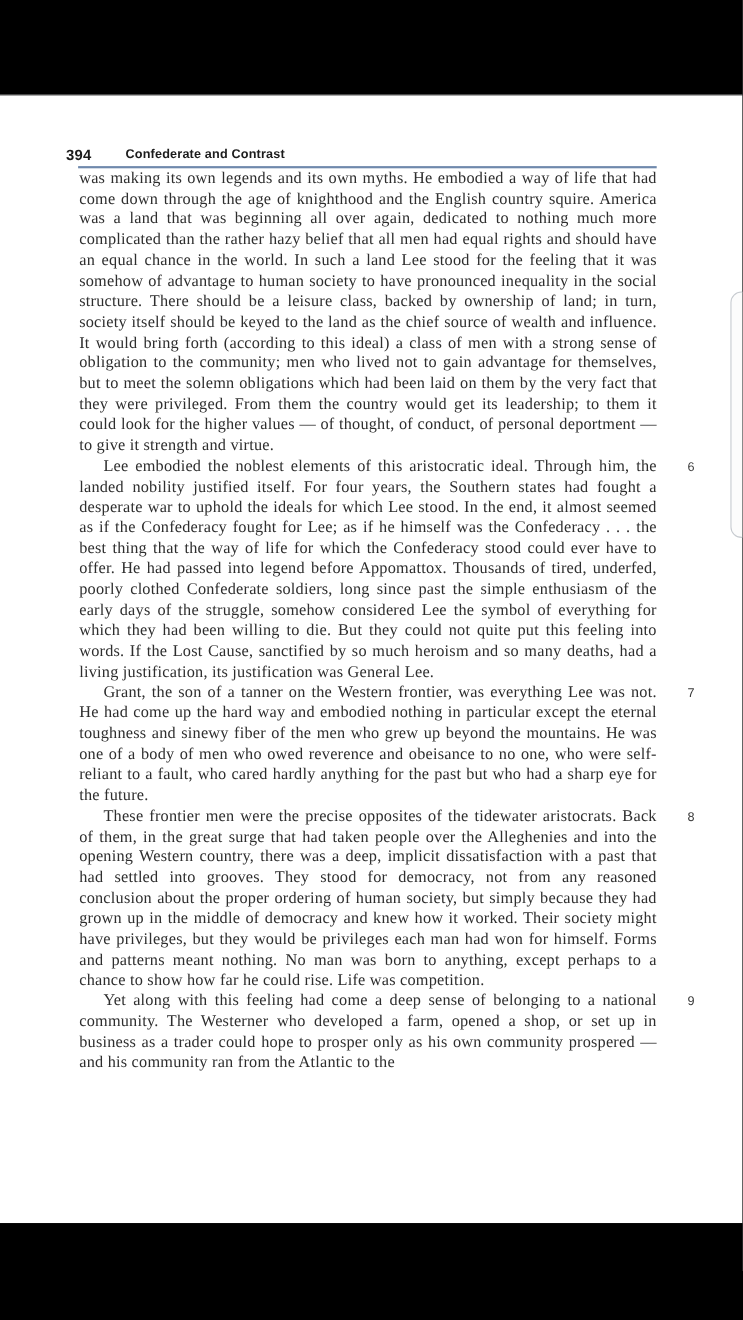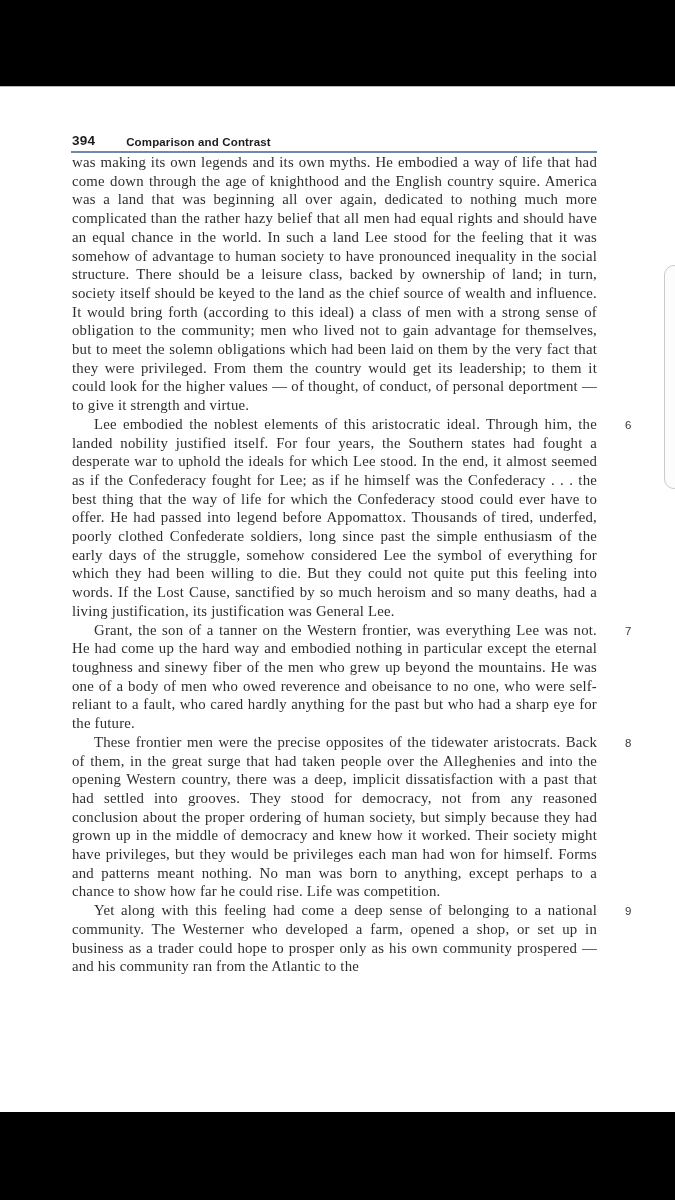--- a/index.html
+++ b/index.html
@@ -26,24 +26,24 @@
     width: 675px; height: 88px;
     background: #000;
   }
   .page {
     position: absolute; top: 87px; left: 0;
     width: 675px; height: 1025px;
     background: #ffffff;
     overflow: hidden;
   }
   .page-header {
-    position: absolute; top: 46px; left: 72px;
+    position: absolute; top: 46px; left: 60px;
     width: 525px;
     display: flex;
-    align-items: flex-end;
+    align-items: center;
     font-family: "Liberation Sans", sans-serif;
     color: #1c1c1c;
   }
   .page-number {
     font-size: 13.5px; font-weight: bold;
     letter-spacing: 0.2px;
   }
   .chapter-title {
     font-size: 11.5px; font-weight: bold;
     margin-left: 31px;
@@ -93,21 +93,21 @@
 <body>
 
 <div class="screen">
 
   <div class="top-bar"></div>
 
   <div class="page">
 
     <div class="page-header">
       <span class="page-number">394</span>
-      <span class="chapter-title">Comparison and Contrast</span>
+      <span class="chapter-title">Confederate and Contrast</span>
     </div>
     <div class="header-rule"></div>
 
     <div class="body-text" id="body-text">
   <p class="para"><span class="par-text">was making its own legends and its own myths. He embodied a way of life that had come down through the age of knighthood and the English country squire. America was a land that was beginning all over again, dedicated to nothing much more complicated than the rather hazy belief that all men had equal rights and should have an equal chance in the world. In such a land Lee stood for the feeling that it was somehow of advantage to human society to have pronounced inequality in the social structure. There should be a leisure class, backed by ownership of land; in turn, society itself should be keyed to the land as the chief source of wealth and influence. It would bring forth (according to this ideal) a class of men with a strong sense of obligation to the community; men who lived not to gain advantage for themselves, but to meet the solemn obligations which had been laid on them by the very fact that they were privileged. From them the country would get its leadership; to them it could look for the higher values — of thought, of conduct, of personal deportment — to give it strength and virtue.</span></p>
 
   <p class="para indented"><span class="par-num">6</span><span class="par-text">Lee embodied the noblest elements of this aristocratic ideal. Through him, the landed nobility justified itself. For four years, the Southern states had fought a desperate war to uphold the ideals for which Lee stood. In the end, it almost seemed as if the Confederacy fought for Lee; as if he himself was the Confederacy . . . the best thing that the way of life for which the Confederacy stood could ever have to offer. He had passed into legend before Appomattox. Thousands of tired, underfed, poorly clothed Confederate soldiers, long since past the simple enthusiasm of the early days of the struggle, somehow considered Lee the symbol of everything for which they had been willing to die. But they could not quite put this feeling into words. If the Lost Cause, sanctified by so much heroism and so many deaths, had a living justification, its justification was General Lee.</span></p>
 
   <p class="para indented"><span class="par-num">7</span><span class="par-text">Grant, the son of a tanner on the Western frontier, was everything Lee was not. He had come up the hard way and embodied nothing in particular except the eternal toughness and sinewy fiber of the men who grew up beyond the mountains. He was one of a body of men who owed reverence and obeisance to no one, who were self-reliant to a fault, who cared hardly anything for the past but who had a sharp eye for the future.</span></p>
 

